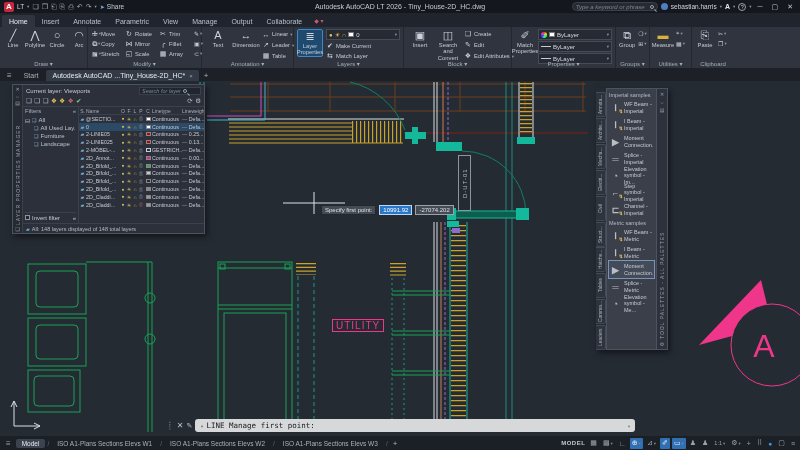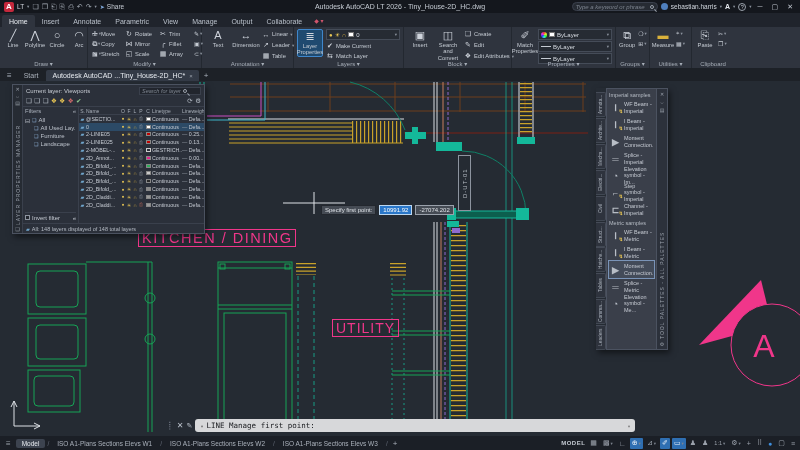--- a/index.html
+++ b/index.html
@@ -58,21 +58,21 @@
   #filetabs{position:absolute;left:0;top:68px;width:800px;height:13px;background:#1d2127;display:flex;align-items:flex-end;gap:1px;padding:0 3px;font-size:7px;z-index:40;}
   .fmenu{color:#aab1bb;font-size:8px;padding:0 4px 1px;}
   .ftab{padding:2px 7px;color:#aab1bb;}
   .factive{background:#333a46;color:#e6eaef;border-radius:2px 2px 0 0;display:flex;gap:4px;align-items:center;padding:2px 6px;}
   .fclose{font-size:6px;color:#9aa1ab;}
   .fadd{color:#aab1bb;font-size:8px;padding:0 4px 1px;}
   
   #canvas{position:absolute;left:0;top:81px;width:800px;height:355px;background:#252b33;overflow:hidden;z-index:1;}
   .roomlabel{position:absolute;color:#f0368a;border:1px solid #f0368a;padding:0 3px;white-space:nowrap;z-index:2;}
   #lbl-kitchen{left:138px;top:148px;font-size:14.5px;letter-spacing:1.5px;}
-  #lbl-utility{left:332px;top:238px;font-size:14px;letter-spacing:1px;}
+  #lbl-utility{left:332px;top:238px;font-size:10px;letter-spacing:1px;}
   #door-label{position:absolute;left:458px;top:74px;width:13px;height:56px;border:1px solid #8d949f;color:#b8bec6;font-size:6px;writing-mode:vertical-rl;transform:rotate(180deg);display:flex;align-items:center;justify-content:center;letter-spacing:1px;z-index:2;}
   #dyninput{position:absolute;left:321px;top:124px;display:flex;gap:3px;font-size:6px;align-items:center;z-index:2;}
   .dtip{background:#454b54;border:1px solid #23272e;color:#dde1e6;padding:1px 3px;}
   .dx{background:#2a77c9;border:1px solid #bcd7f0;color:#fff;padding:1px 3px;}
   .dy{background:#454b54;border:1px solid #9aa1ab;color:#dde1e6;padding:1px 3px;}
   
   #cmdline{position:absolute;left:168px;top:419px;display:flex;align-items:center;gap:3px;z-index:30;}
   .cgrip{color:#6d7480;font-size:8px;}
   .cclose{color:#b9c0ca;font-size:8px;}
   .cwrench{color:#b9c0ca;font-size:7px;}
@@ -550,21 +550,20 @@
       </g>
       <g stroke="#dfe3e8" fill="none">
         <path d="M283 122H345M314 111V133"></path>
       </g>
       <g>
         <polygon points="761,199 699,264 772,244" fill="#f0368a"></polygon>
         <circle cx="772" cy="264" r="41" fill="#252b33" stroke="#f0368a"></circle>
         <text x="764" y="276" font-size="32" fill="#f0368a" text-anchor="middle">A</text>
       </g>
     </svg>
-    <div id="lbl-kitchen" class="roomlabel">KITCHEN / DINING</div>
     <div id="lbl-utility" class="roomlabel">UTILITY</div>
     <div id="door-label">D-UT-01</div>
     <div id="dyninput">
       <span class="dtip">Specify first point:</span>
       <span class="dx">10991.92</span>
       <span class="dy">-27074.202</span>
     </div>
   </div>
 
   <div id="lp">

